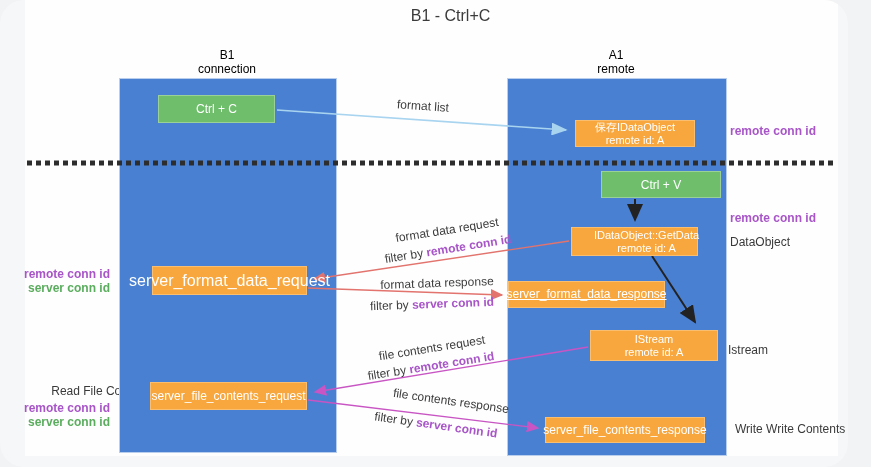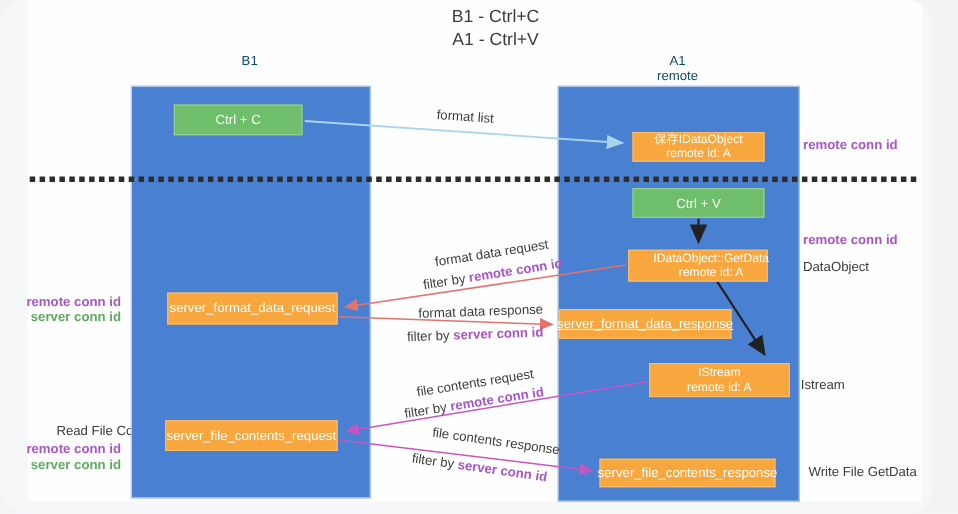--- a/index.html
+++ b/index.html
@@ -10,21 +10,21 @@
   }
   .canvas-bg {
     position:absolute; left:25px; top:0; width:813px; height:456px;
     background:#fefefe;
   }
   .title-block {
     position:absolute; left:348px; top:5px; width:205px;
     text-align:center; font-size:16px; line-height:21px; color:#3b3b3b;
   }
   .lifeline-header {
-    position:absolute; text-align:center; font-size:12px; line-height:14px; color:#0c4a6e;
+    position:absolute; text-align:center; font-size:12px; line-height:14px; color:#000000;
   }
   .lifeline {
     position:absolute; width:216px; background:#4a80d2;
     border:1px solid #b9cdec;
   }
   .node {
     position:absolute; display:flex; flex-direction:column;
     align-items:center; justify-content:center;
     color:#ffffff; text-align:center; box-sizing:border-box;
   }
@@ -43,25 +43,25 @@
   .mid { z-index:4; }
 </style>
 </head>
 <body>
 
 <div id="stage">
   <div class="canvas-bg"></div>
 
   <div class="title-block">
     <div>B1 - Ctrl+C</div>
-    <div>A1 - Ctrl+V</div>
   </div>
 
   <div class="lifeline-header" style="left:119px; top:48px; width:216px;">
     <div>B1</div>
+    <div>connection</div>
   </div>
   <div class="lifeline-header" style="left:507px; top:48px; width:218px;">
     <div>A1</div>
     <div>remote</div>
   </div>
 
   <div class="lifeline mid" style="left:119px; top:78px; height:373px;"></div>
   <div class="lifeline mid" style="left:507px; top:78px; width:218px; height:376px;"></div>
 
   <svg class="overlay" width="871" height="467" viewBox="0 0 871 467">
@@ -99,30 +99,30 @@
 
   <div class="node green-box above" style="left:158px; top:95px; width:117px; height:28px;">
     <span>Ctrl + C</span>
   </div>
 
   <div class="node orange-box above" style="left:575px; top:120px; width:120px; height:27px;">
     <span>保存IDataObject</span>
     <span>remote id: A</span>
   </div>
 
-  <div class="node green-box above" style="left:575px; top:171px; width:120px; height:27px;text-align:center;">
+  <div class="node green-box above" style="left:601px; top:171px; width:120px; height:27px;text-align:center;">
     <span>Ctrl + V</span>
   </div>
 
   <div class="node orange-box above" style="left:571px; top:227px; width:127px; height:29px;padding-left:24px;">
     <span>IDataObject::GetData</span>
     <span>remote id: A</span>
   </div>
 
-  <div class="node orange-box above" style="left:152px; top:266px; width:155px; height:29px; font-size:12px;">
+  <div class="node orange-box above" style="left:152px; top:266px; width:155px; height:29px; font-size:16px;">
     <span>server_format_data_request</span>
   </div>
 
   <div class="node orange-box above" style="left:508px; top:281px; width:157px; height:27px; font-size:12px;text-decoration:underline;">
     <span>server_format_data_response</span>
   </div>
 
   <div class="node orange-box above" style="left:590px; top:330px; width:128px; height:31px;">
     <span>IStream</span>
     <span>remote id: A</span>
@@ -171,14 +171,14 @@
 
   <div class="side-label stack" style="left:15px; top:401px; width:95px; text-align:right;">
     <div class="purple">remote conn id</div>
     <div class="greentxt">server conn id</div>
   </div>
 
   <div class="side-label purple" style="left:730px; top:124px;">remote conn id</div>
   <div class="side-label purple" style="left:730px; top:211px;">remote conn id</div>
   <div class="side-label" style="left:730px; top:235px;">DataObject</div>
   <div class="side-label" style="left:728px; top:343px;">Istream</div>
-  <div class="side-label" style="left:735px; top:422px;">Write File GetData</div>
+  <div class="side-label" style="left:735px; top:422px;">Write Write Contents</div>
 </div>
 
 </body></html>

